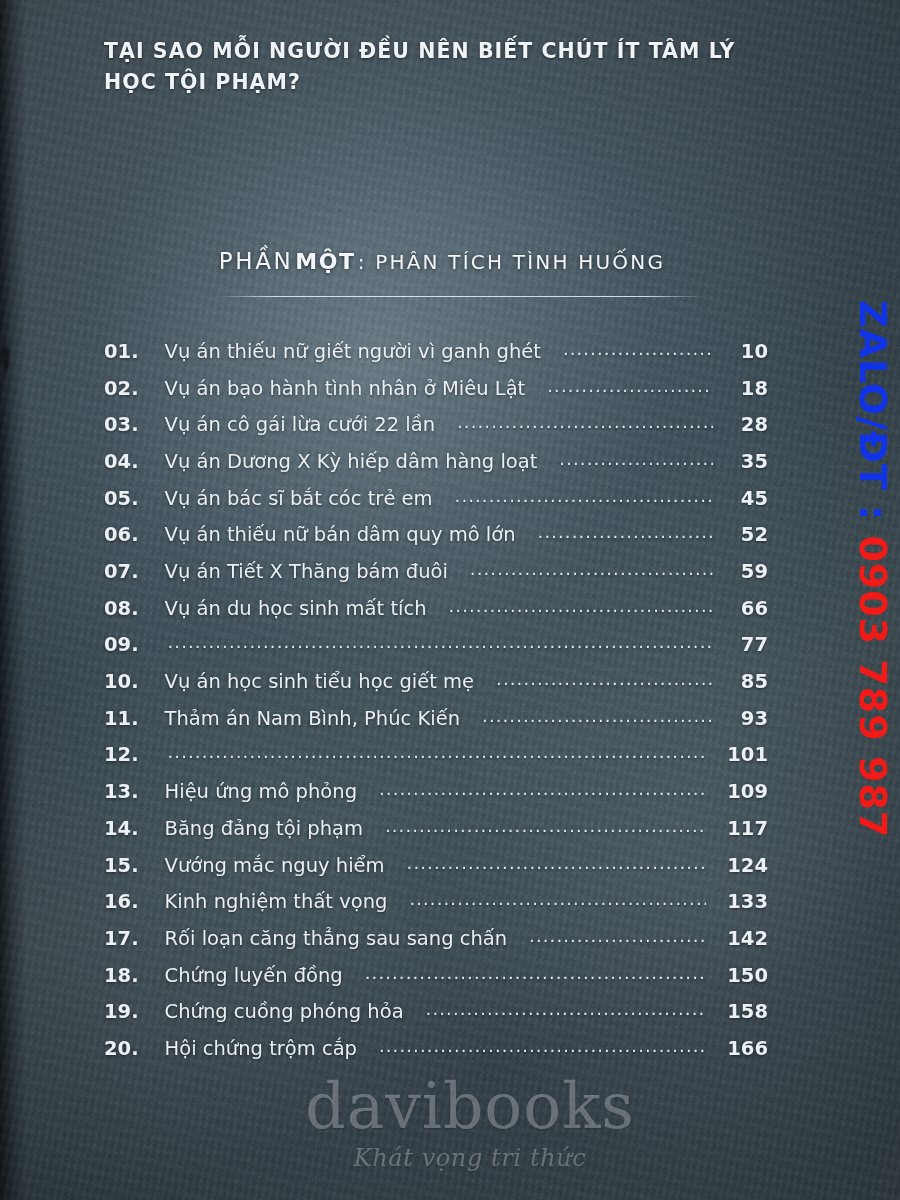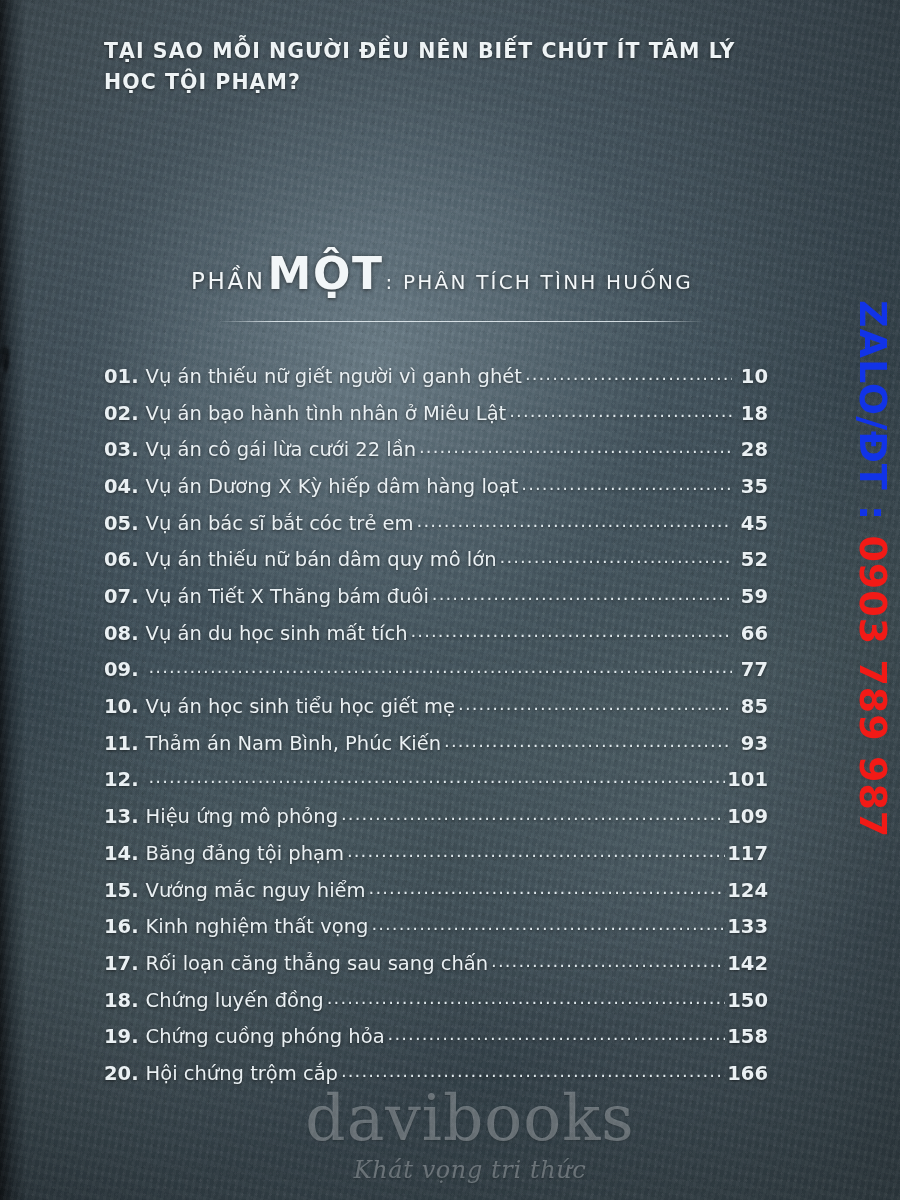--- a/index.html
+++ b/index.html
@@ -106,21 +106,21 @@
     text-shadow: 0 1px 4px rgba(0,0,0,0.6);
     white-space: nowrap;
   }
   .part-title .pre {
     font-size: 23px;
     letter-spacing: 2.6px;
     font-weight: 400;
     text-transform: uppercase;
   }
   .part-title .num {
-    font-size: 44px;
+    font-size: 22px;
     font-weight: 700;
     letter-spacing: 1.6px;
     text-transform: uppercase;
     margin: 0 2px;
   }
   .part-title .post {
     font-size: 20px;
     letter-spacing: 2.2px;
     font-weight: 400;
     text-transform: uppercase;
@@ -142,20 +142,21 @@
   }
   .toc-item {
     display: flex;
     align-items: baseline;
     color: #eaf0f3;
     font-size: 19.5px;
     line-height: 1.0;
     padding: 8.6px 0;
     text-shadow: 0 1px 3px rgba(0,0,0,0.5);
     white-space: nowrap;
+    gap: 19px;
   }
   .toc-num {
     font-weight: 700;
     margin-right: 7px;
     flex: 0 0 auto;
   }
   .toc-label {
     flex: 0 0 auto;
   }
   .toc-dots {
@@ -173,21 +174,21 @@
     flex: 0 0 auto;
     font-weight: 700;
     text-align: right;
     min-width: 34px;
   }
 
   
   .watermark {
     position: absolute;
     left: 0; right: 0;
-    bottom: 16px;
+    bottom: 28px;
     text-align: center;
     z-index: 2;
     pointer-events: none;
     color: rgba(245,250,252,0.30);
     text-shadow: 0 1px 2px rgba(0,0,0,0.18);
     margin-left: 40px;
   }
   .watermark .wm-main {
     font-family: "DejaVu Serif", serif;
     font-size: 63px;

